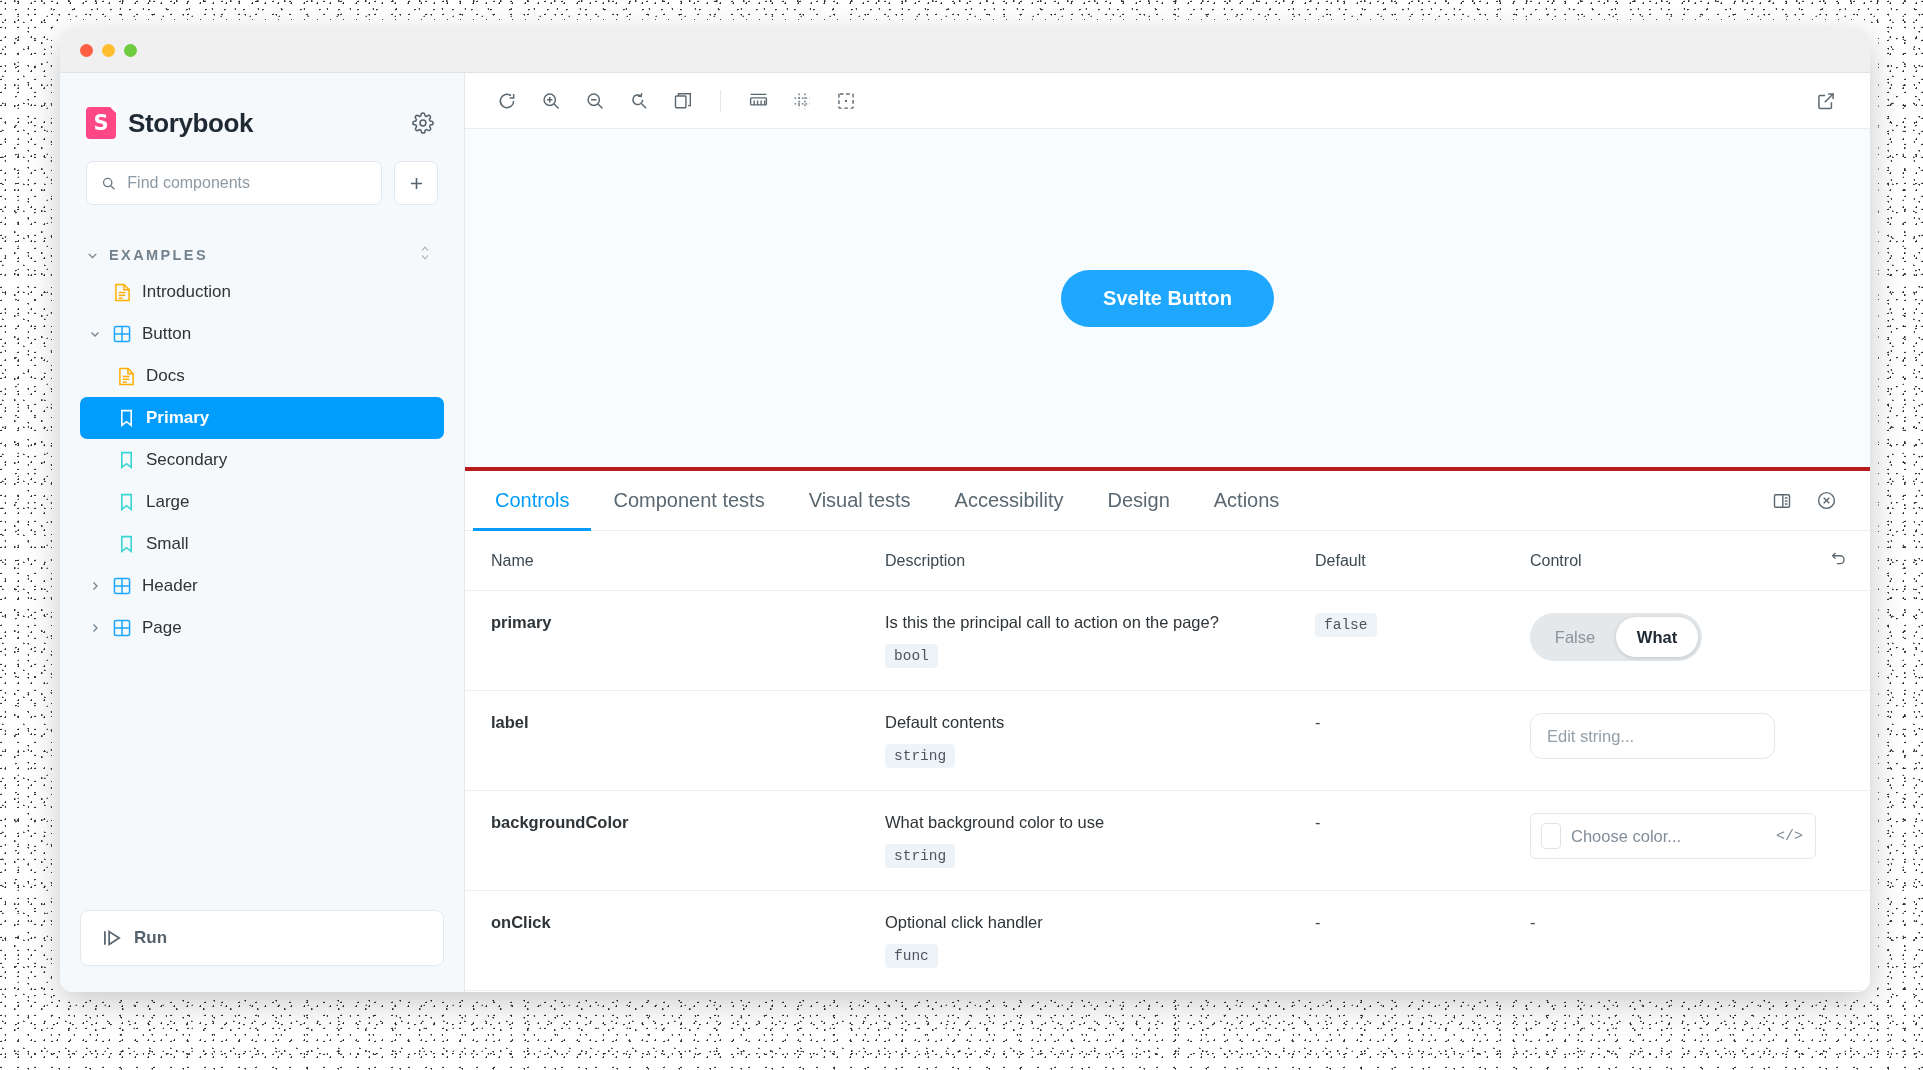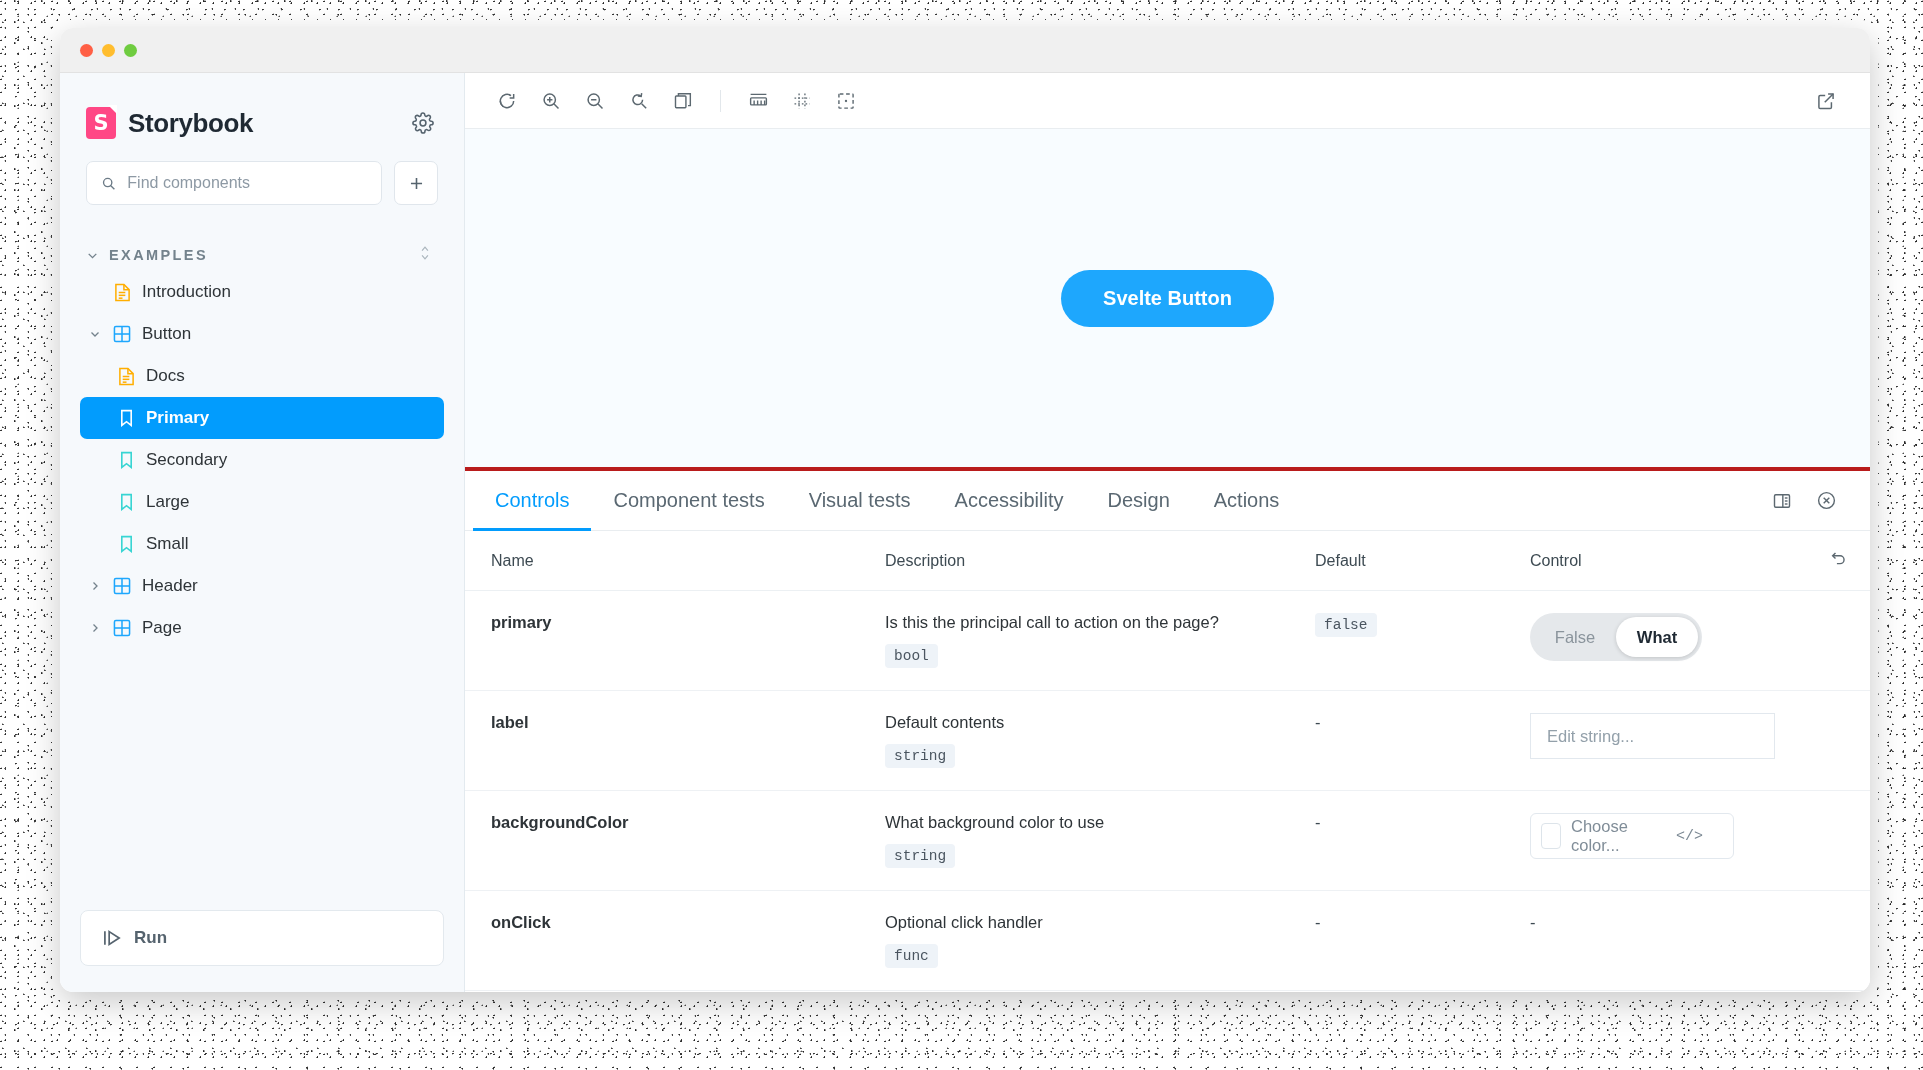--- a/index.html
+++ b/index.html
@@ -333,35 +333,35 @@
     background: #ffffff;
     color: #1f2933;
     font-weight: 700;
     box-shadow: 0 1px 4px rgba(0,0,0,0.16);
   }
 
   
   .text-ctrl {
     width: 245px; height: 46px;
     border: 1px solid #e2e8ee;
-    border-radius: 0;
+    border-radius: 12px;
     display: flex; align-items: center;
     padding: 8px 16px;
     background: #fff;
     cursor: text;
   }
   .text-ctrl .ph { color: #93a0aa; font-size: 16.5px; }
 
   
   .color-ctrl {
-    width: 204px; height: 46px;
+    width: 286px; height: 46px;
     border: 1px solid #e2e8ee;
     border-radius: 6px;
     display: flex; align-items: center;
-    padding: 0 30px 0 10px;
+    padding: 0 12px 0 10px;
     gap: 10px;
     background: #fff;
   }
   .swatch {
     width: 20px; height: 26px;
     background: #ffffff;
     border: 1px solid #dde4ea;
     border-radius: 4px;
     flex: none;
   }

